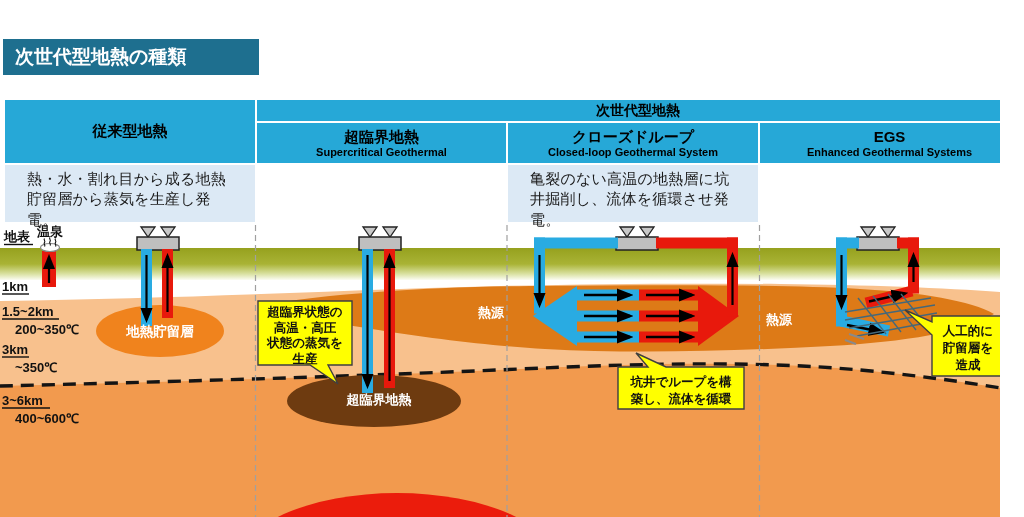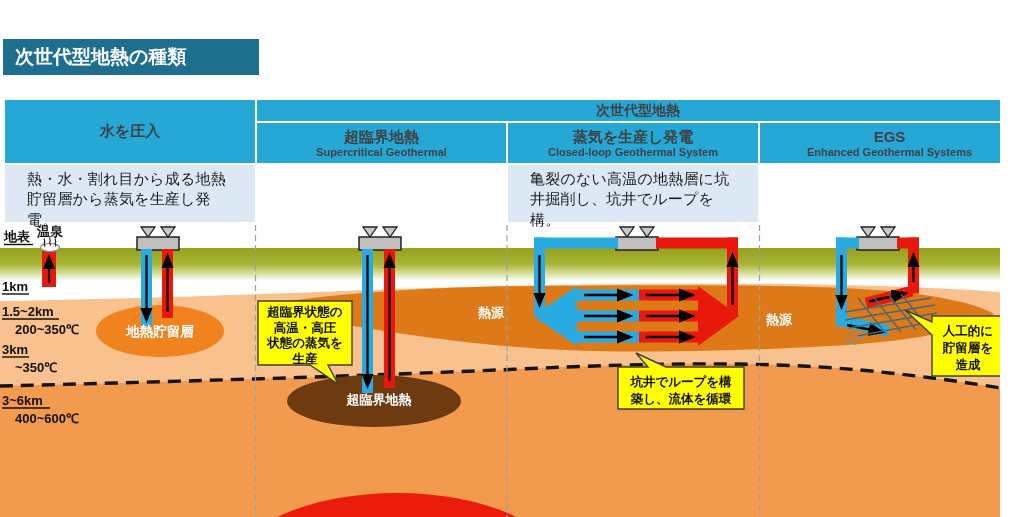--- a/index.html
+++ b/index.html
@@ -1,21 +1,21 @@
 <!DOCTYPE html>
 <html><head>
 <meta charset="utf-8">
 <style>
   html,body{margin:0;padding:0;background:#fff;}
   #root{position:relative;width:1000px;height:517px;background:#fff;overflow:hidden;
         font-family:"Liberation Sans",sans-serif;margin-top:35px;}
   .abs{position:absolute;box-sizing:border-box;}
   #title-bar{left:3px;top:4px;width:256px;height:36px;background:#1E6F8F;color:#fff;
              font-size:19px;font-weight:bold;line-height:36px;padding-left:12px;}
-  .hdr{background:#26A8D7;color:#404040;font-weight:bold;display:flex;flex-direction:column;
+  .hdr{background:#26A8D7;color:#000000;font-weight:bold;display:flex;flex-direction:column;
        align-items:center;justify-content:center;text-align:center;}
   #cell-conv{left:5px;top:65px;width:250px;height:63px;font-size:15px;}
   #cell-nextgen{left:257px;top:65px;width:762px;height:21px;font-size:14px;}
   .sub-hdr{top:88px;height:40px;}
   #cell-sc{left:257px;width:249px;}
   #cell-cl{left:508px;width:250px;}
   #cell-egs{left:760px;width:259px;justify-content:center;}
   .hdr .jp{font-size:15px;line-height:1.15;}
   .hdr .en{font-size:11px;line-height:1.1;}
   .desc{top:130px;height:57px;background:#DCE9F5;color:#1A1A1A;font-size:15px;
@@ -36,40 +36,40 @@
   .sep{stroke:#A0A0A0;stroke-width:1.2;stroke-dasharray:6 4;}
 </style>
 </head>
 <body>
 
 <div id="root">
 
   <div id="title-bar" class="abs">次世代型地熱の種類</div>
 
   <div id="cell-conv" class="abs hdr">
-    <span>水を圧入</span>
+    <span>従来型地熱</span>
   </div>
   <div id="cell-nextgen" class="abs hdr">
     <span>次世代型地熱</span>
   </div>
   <div id="cell-sc" class="abs hdr sub-hdr">
     <span class="jp">超臨界地熱</span>
     <span class="en">Supercritical Geothermal</span>
   </div>
   <div id="cell-cl" class="abs hdr sub-hdr">
-    <span class="jp">蒸気を生産し発電</span>
+    <span class="jp">クローズドループ</span>
     <span class="en">Closed-loop Geothermal System</span>
   </div>
   <div id="cell-egs" class="abs hdr sub-hdr">
     <span class="jp">EGS</span>
     <span class="en">Enhanced Geothermal Systems</span>
   </div>
 
   <div id="desc-conv" class="abs desc">熱・水・割れ目から成る地熱貯留層から蒸気を生産し発電。</div>
-  <div id="desc-cl" class="abs desc">亀裂のない高温の地熱層に坑井掘削し、坑井でループを構。</div>
+  <div id="desc-cl" class="abs desc">亀裂のない高温の地熱層に坑井掘削し、流体を循環させ発電。</div>
 
   <svg id="diagram" class="abs" viewBox="0 188 1024 329">
     <defs>
       <linearGradient id="grass" x1="0" y1="0" x2="0" y2="1">
         <stop offset="0%" stop-color="#96A11E"></stop>
         <stop offset="50%" stop-color="#A9B335"></stop>
         <stop offset="80%" stop-color="#D8E09E"></stop>
         <stop offset="100%" stop-color="#FBFCF2"></stop>
       </linearGradient>
       <marker id="ah" viewBox="0 0 10 8" refX="8" refY="4" markerWidth="7" markerHeight="6" orient="auto-start-reverse">

